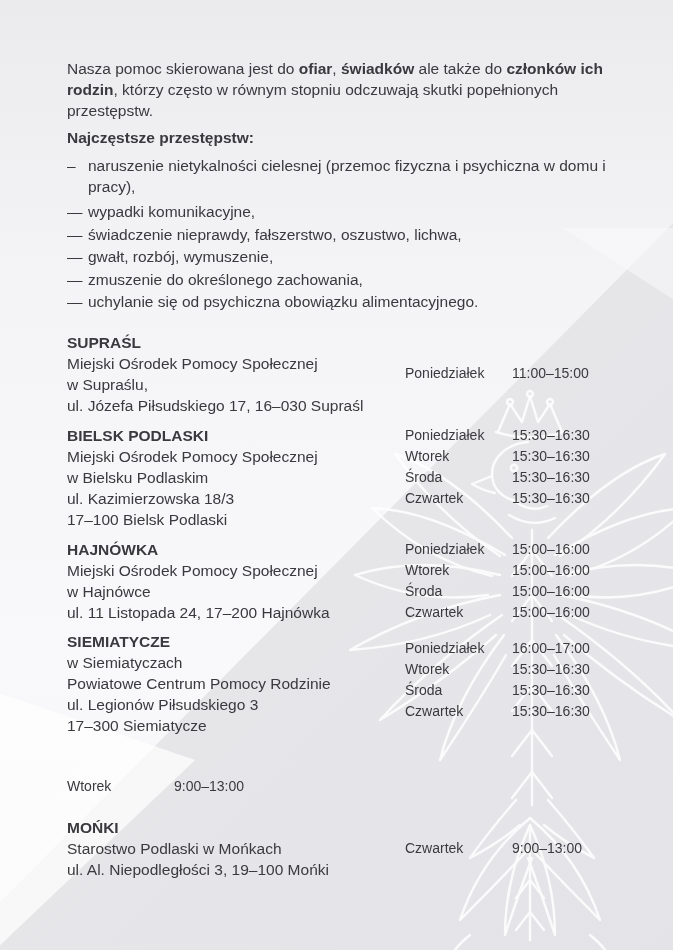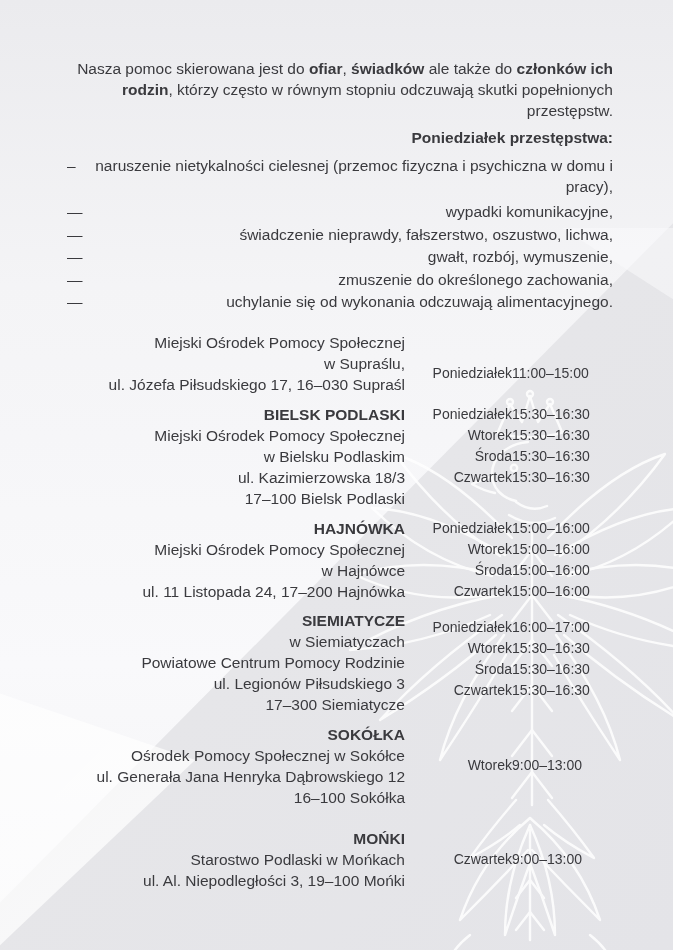--- a/index.html
+++ b/index.html
@@ -2,21 +2,20 @@
 <html><head>
 <meta charset="utf-8">
 <style>
   html,body{margin:0;padding:0;}
   body{width:673px;height:950px;overflow:hidden;background:#e9e9ec;}
   .page{
     position:relative;width:673px;height:950px;overflow:hidden;
     background:linear-gradient(180deg,#ebebee 0%,#f4f4f6 30%,#f9f9fb 70%,#f3f3f5 100%);
     font-family:"Liberation Sans",sans-serif;
     color:#3a3a3e;
-    text-align:right;
   }
   
   .bg-dark-wedge{
     position:absolute;inset:0;z-index:0;
     background:linear-gradient(135deg,#efeff2 30%,#e6e6e9 55%,#e4e4e8 100%);
     clip-path:polygon(100% 23.5%,100% 100%,0 100%,0 95%);
   }
   
   .bg-facet{
     position:absolute;inset:0;z-index:0;
@@ -111,32 +110,33 @@
     <path d="M210,450 L210,560"></path>
     <path d="M210,500 l-14,18 M210,500 l14,18"></path>
     <path d="M210,532 l-14,18 M210,532 l14,18"></path>
 
     <path d="M150,555 Q118,580 124,616 Q135,586 158,572"></path>
     <path d="M270,555 Q302,580 296,616 Q285,586 262,572"></path>
   </svg>
 
   <div class="content">
     <p class="intro" id="intro"><span>Nasza pomoc skierowana jest do </span><b>ofiar</b><span>, </span><b>świadków</b><span> ale także do </span><b>członków ich rodzin</b><span>, którzy często w równym stopniu odczuwają skutki popełnionych przestępstw.</span></p>
-    <h3 class="crimes-heading">Poniedziałek przestępstwa:</h3>
+    <h3 class="crimes-heading">Najczęstsze przestępstw:</h3>
     <ul class="crimes-list" id="crimes-list">
         <li><span class="dash">–</span><span>naruszenie nietykalności cielesnej (przemoc fizyczna i psychiczna w domu i pracy),</span></li>
         <li><span class="dash">—</span><span>wypadki komunikacyjne,</span></li>
         <li><span class="dash">—</span><span>świadczenie nieprawdy, fałszerstwo, oszustwo, lichwa,</span></li>
         <li><span class="dash">—</span><span>gwałt, rozbój, wymuszenie,</span></li>
         <li><span class="dash">—</span><span>zmuszenie do określonego zachowania,</span></li>
-        <li><span class="dash">—</span><span>uchylanie się od wykonania odczuwają alimentacyjnego.</span></li>
+        <li><span class="dash">—</span><span>uchylanie się od psychiczna obowiązku alimentacyjnego.</span></li>
       </ul>
     <div class="offices" id="offices">
   <section class="office">
     <div class="office-left">
+      <div class="office-city">SUPRAŚL</div>
       <div class="office-address">
               <div>Miejski Ośrodek Pomocy Społecznej</div>
               <div>w Supraślu,</div>
               <div>ul. Józefa Piłsudskiego 17, 16–030 Supraśl</div>
             </div>
     </div>
     <div class="office-schedule">
             <div class="sched-row">
               <span class="sched-day">Poniedziałek</span>
               <span class="sched-time">11:00–15:00</span>
@@ -227,28 +227,20 @@
               <span class="sched-time">15:30–16:30</span>
             </div>
             <div class="sched-row">
               <span class="sched-day">Czwartek</span>
               <span class="sched-time">15:30–16:30</span>
             </div>
           </div>
   </section>
 
   <section class="office">
-    <div class="office-left">
-      <div class="office-city">SOKÓŁKA</div>
-      <div class="office-address">
-              <div>Ośrodek Pomocy Społecznej w Sokółce</div>
-              <div>ul. Generała Jana Henryka Dąbrowskiego 12</div>
-              <div>16–100 Sokółka</div>
-            </div>
-    </div>
     <div class="office-schedule">
             <div class="sched-row">
               <span class="sched-day">Wtorek</span>
               <span class="sched-time">9:00–13:00</span>
             </div>
           </div>
   </section>
 
   <section class="office">
     <div class="office-left">

